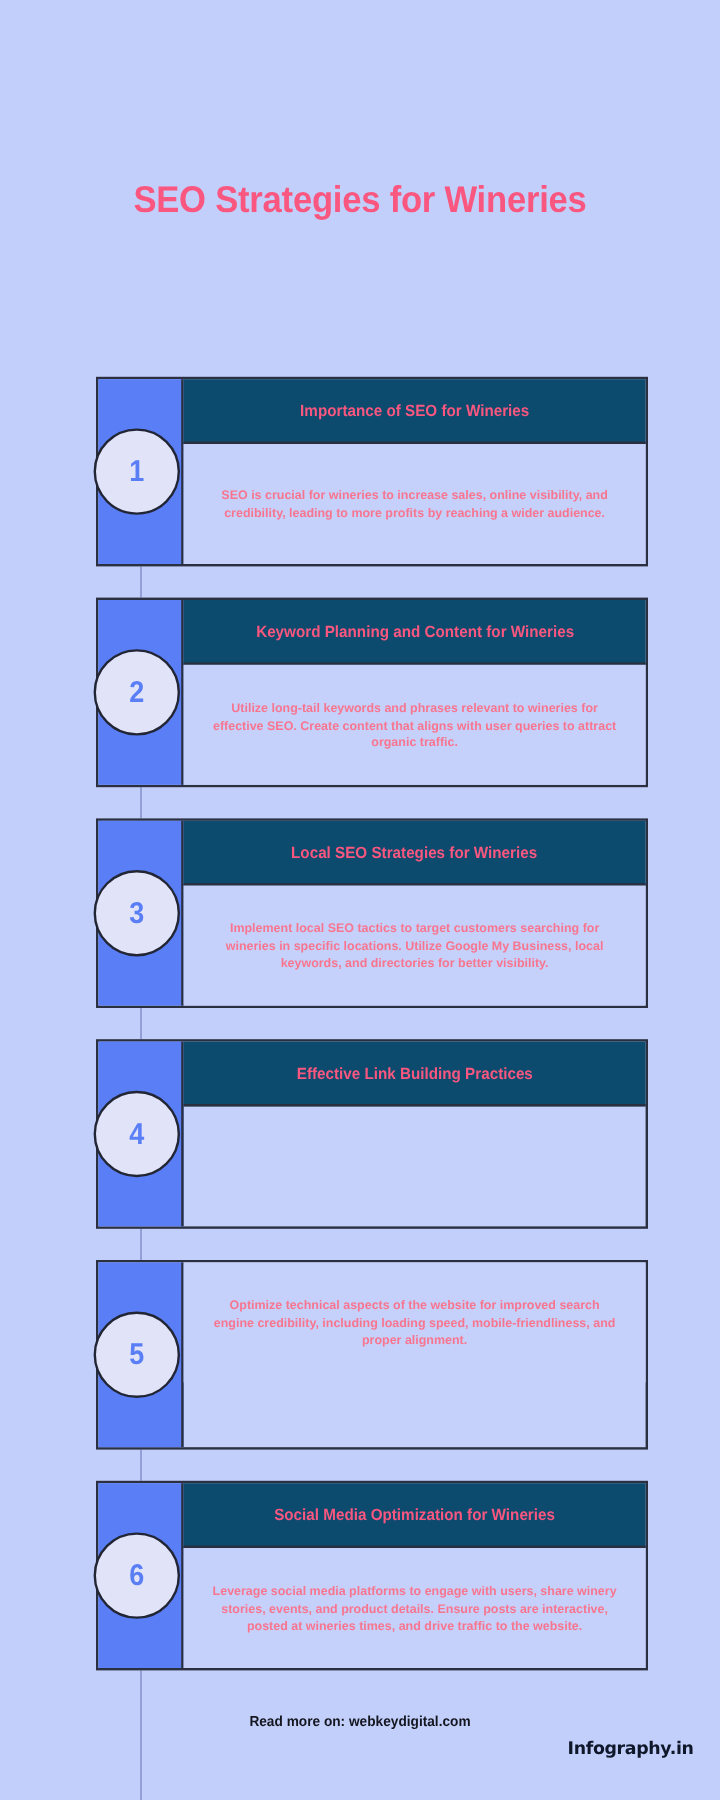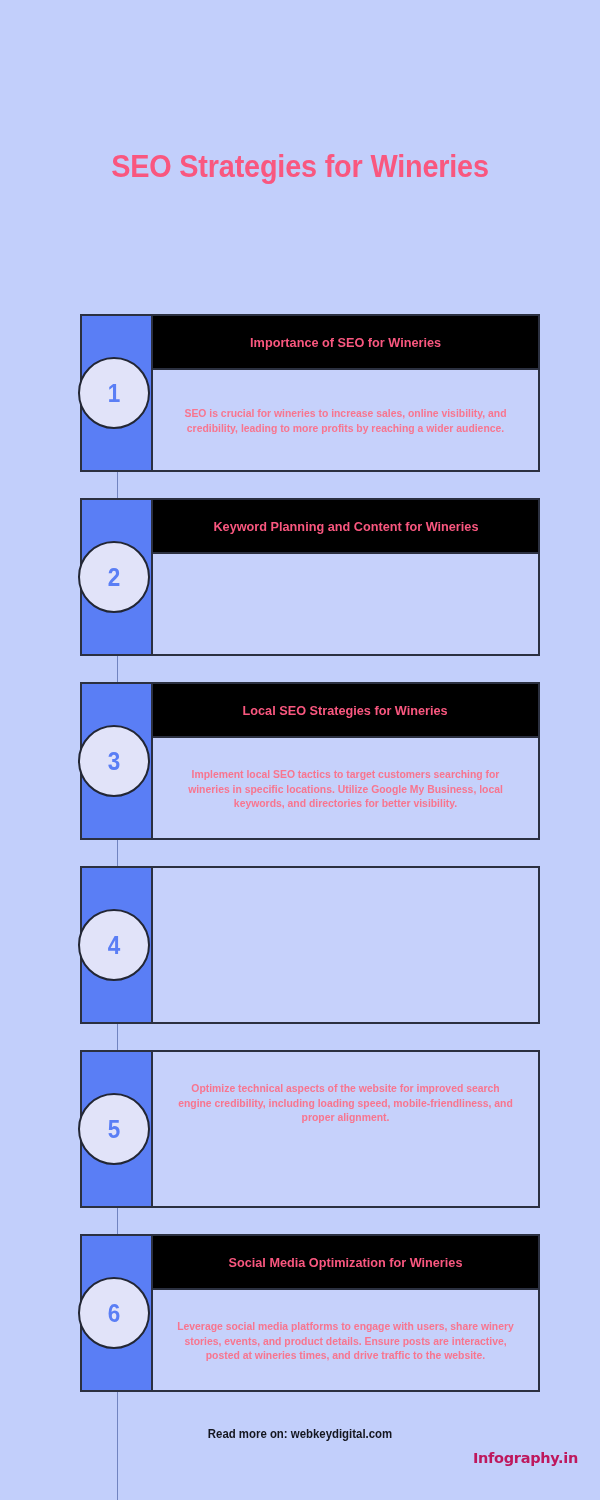--- a/index.html
+++ b/index.html
@@ -102,21 +102,21 @@
   .card-right {
     position: absolute;
     left: 71px;
     top: 0;
     right: 0;
     height: 100%;
   }
 
   .card-head {
     height: 54px;
-    background: #000000;
+    background: #0c4a6e;
     border-bottom: 2px solid #2b3040;
     box-sizing: border-box;
     display: flex;
     align-items: center;
     justify-content: center;
     padding: 0 10px;
   }
   .card-head-text {
     font-family: "Liberation Sans Narrow", "Liberation Sans", sans-serif;
     font-weight: 700;
@@ -159,21 +159,21 @@
     transform: scaleX(0.95);
   }
   .footer-brand {
     position: absolute;
     top: 1450px;
     right: 22px;
     font-family: "DejaVu Sans", sans-serif;
     font-weight: 700;
     font-size: 14.5px;
     letter-spacing: -0.3px;
-    color: #be185d;
+    color: #0f172a;
   }
 </style>
 </head>
 <body>
 
 <h1 class="page-title">SEO Strategies for Wineries</h1>
 
 <div class="steps">
   <div class="connector"></div>
 
@@ -196,20 +196,23 @@
   <div class="card">
     <div class="card-left">
       <div class="badge">
         <span class="badge-num">2</span>
       </div>
     </div>
     <div class="card-right">
       <div class="card-head">
         <span class="card-head-text">Keyword Planning and Content for Wineries</span>
       </div>
+      <div class="card-body">
+        <p class="card-body-text">Utilize long-tail keywords and phrases relevant to wineries for effective SEO. Create content that aligns with user queries to attract organic traffic.</p>
+      </div>
     </div>
   </div>
 
   <div class="card">
     <div class="card-left">
       <div class="badge">
         <span class="badge-num">3</span>
       </div>
     </div>
     <div class="card-right">
@@ -222,20 +225,23 @@
     </div>
   </div>
 
   <div class="card">
     <div class="card-left">
       <div class="badge">
         <span class="badge-num">4</span>
       </div>
     </div>
     <div class="card-right">
+      <div class="card-head">
+        <span class="card-head-text">Effective Link Building Practices</span>
+      </div>
     </div>
   </div>
 
   <div class="card">
     <div class="card-left">
       <div class="badge">
         <span class="badge-num">5</span>
       </div>
     </div>
     <div class="card-right">

